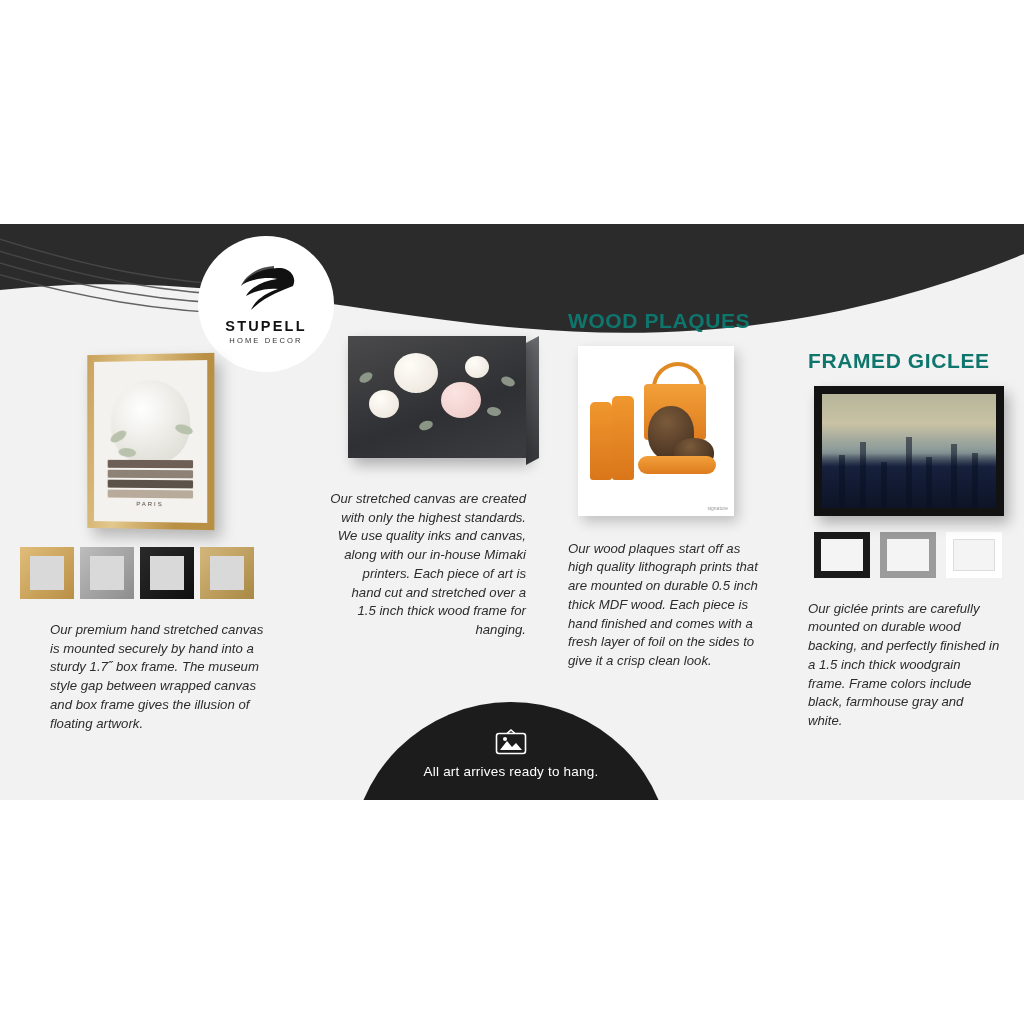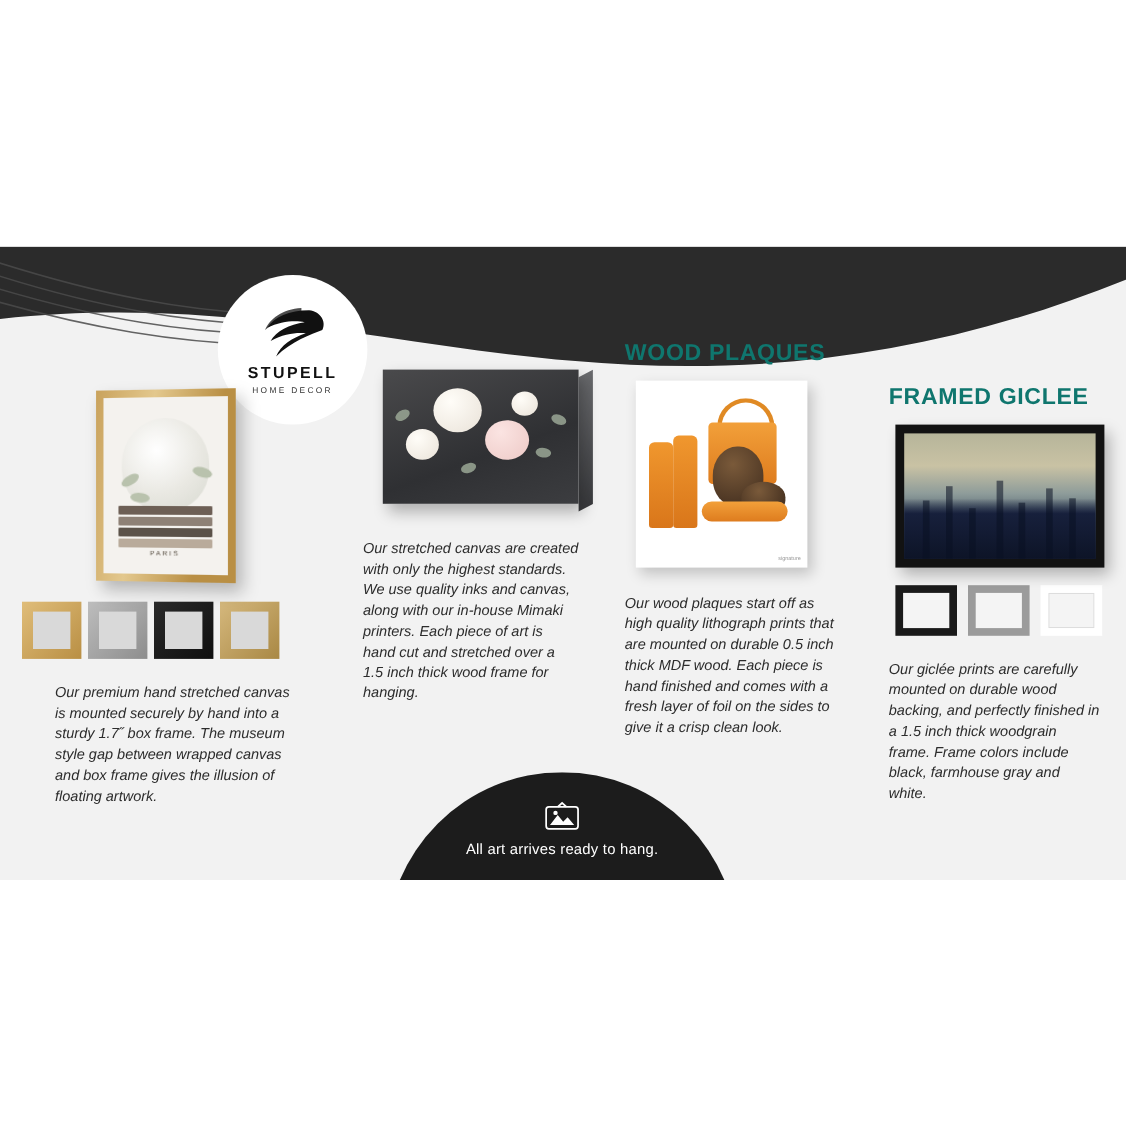--- a/index.html
+++ b/index.html
@@ -132,21 +132,21 @@
         <path d="M0,0 H1024 V30 C860,96 700,120 520,104 C350,90 200,44 0,66 Z" fill="#2b2b2b"></path>
         <g stroke="#4b4b4b" stroke-width="1.4" fill="none" opacity=".85">
           <path d="M-10,12 C90,44 170,60 258,62"></path>
           <path d="M-10,24 C90,56 170,70 258,72"></path>
           <path d="M-10,36 C90,66 170,80 262,80"></path>
           <path d="M-10,48 C80,74 160,88 250,90"></path>
         </g>
       </svg>
     </div>
 
-    <div class="logo-circle" style="left:198px;top:26px;">
+    <div class="logo-circle" style="left:198px;top:12px;">
       <svg class="logo-mark" viewBox="0 0 66 52" xmlns="http://www.w3.org/2000/svg">
         <path d="M48,4 C30,4 16,10 10,20 C22,14 36,13 44,15 C30,17 18,23 13,32 C25,25 38,24 45,25 C33,29 22,36 18,46 C32,32 50,26 60,22 C64,14 58,5 48,4 Z" fill="#111"></path>
         <path d="M41,2 C24,3 12,12 8,22 C18,13 31,9 41,9" fill="#111" opacity=".75"></path>
       </svg>
       <div class="logo-name">STUPELL</div>
       <div class="logo-sub">HOME DECOR</div>
     </div>
 
     <div class="col" style="left:38px;top:130px;width:250px;">
 
@@ -193,21 +193,21 @@
           <div class="flower petal-p" style="left:52%;top:38%;width:40px;height:36px;"></div>
           <div class="flower petal-w" style="left:12%;top:44%;width:30px;height:28px;"></div>
           <div class="flower petal-w" style="left:66%;top:16%;width:24px;height:22px;"></div>
           <div class="eu" style="left:6%;top:30%;transform:rotate(-20deg);"></div>
           <div class="eu" style="left:78%;top:58%;transform:rotate(18deg);"></div>
           <div class="eu" style="left:40%;top:70%;transform:rotate(-8deg);"></div>
           <div class="eu" style="left:86%;top:34%;transform:rotate(32deg);"></div>
         </div>
       </div>
 
-      <p style="margin-top:26px;width:196px;">Our stretched canvas are created with only the highest standards. We use quality inks and canvas, along with our in-house Mimaki printers. Each piece of art is hand cut and stretched over a 1.5 inch thick wood frame for hanging.</p>
+      <p style="margin-top:26px;width:196px;text-align:right;">Our stretched canvas are created with only the highest standards. We use quality inks and canvas, along with our in-house Mimaki printers. Each piece of art is hand cut and stretched over a 1.5 inch thick wood frame for hanging.</p>
     </div>
 
     <div class="col" style="left:568px;top:84px;width:200px;">
       <h2>
         <span>WOOD PLAQUES</span>
       </h2>
 
       <div class="wp">
         <div class="boot" style="left:12px;top:56px;width:22px;height:78px;"></div>
         <div class="boot" style="left:34px;top:50px;width:22px;height:84px;"></div>

